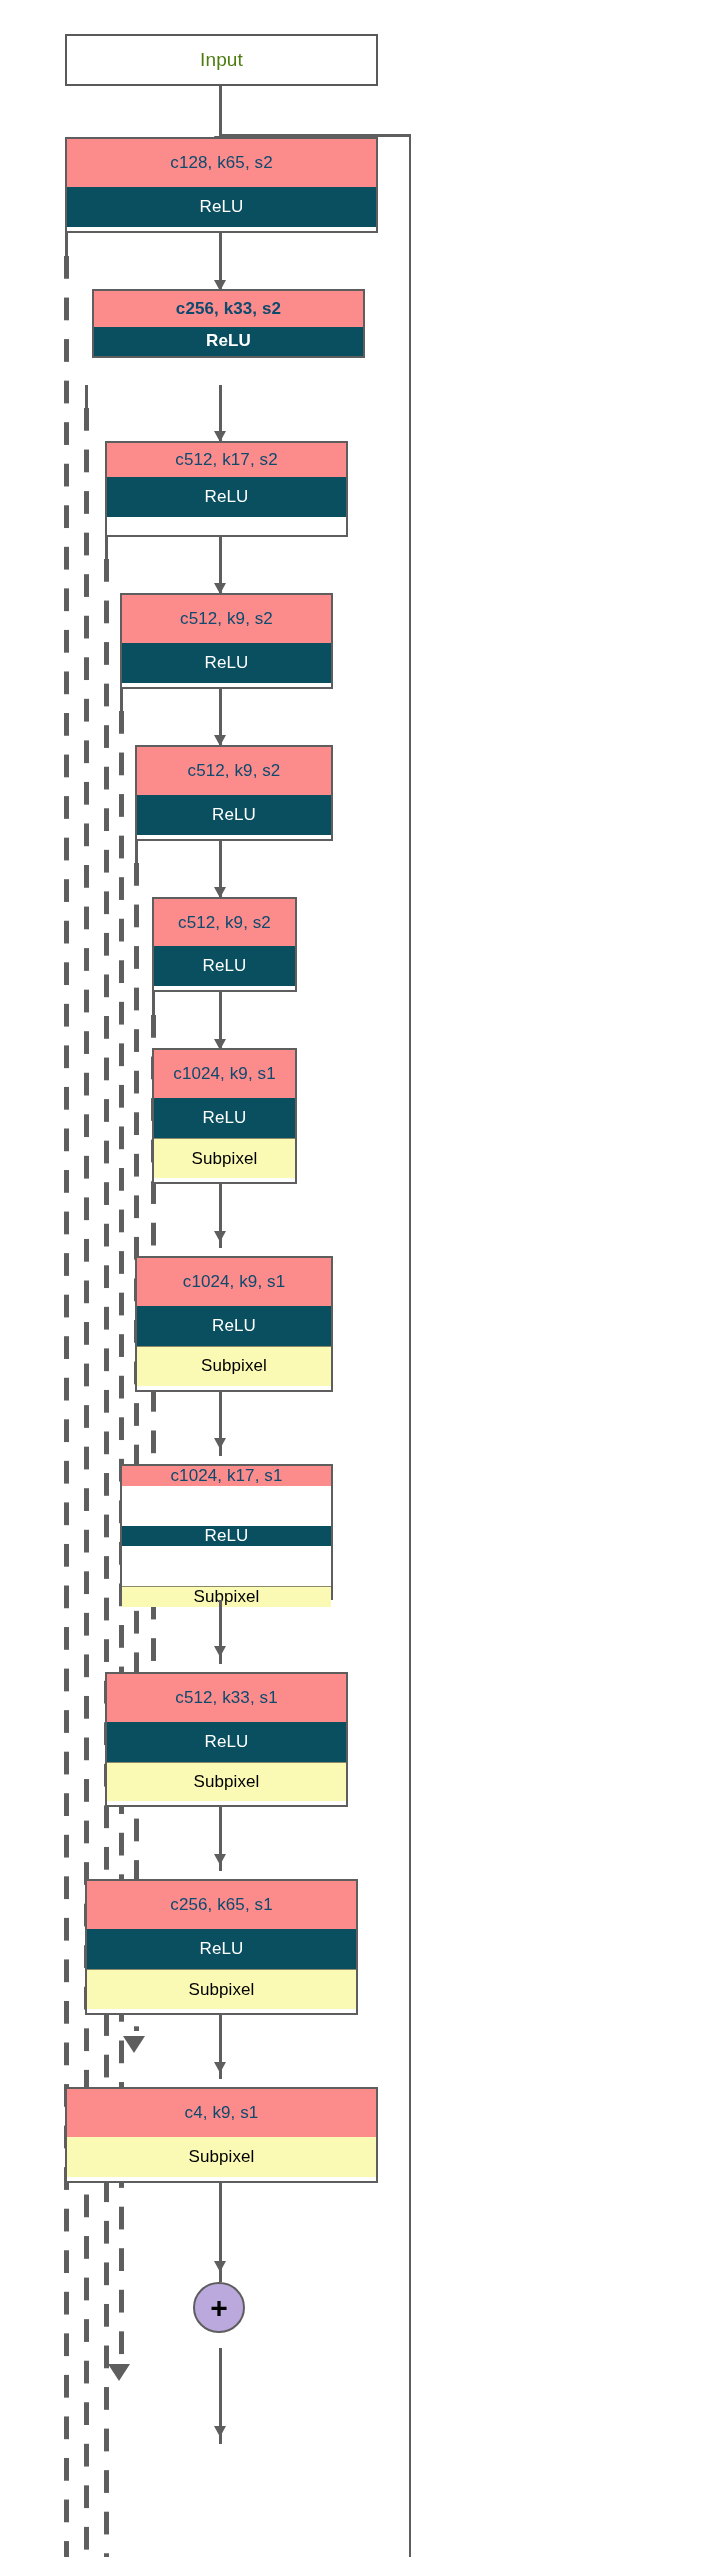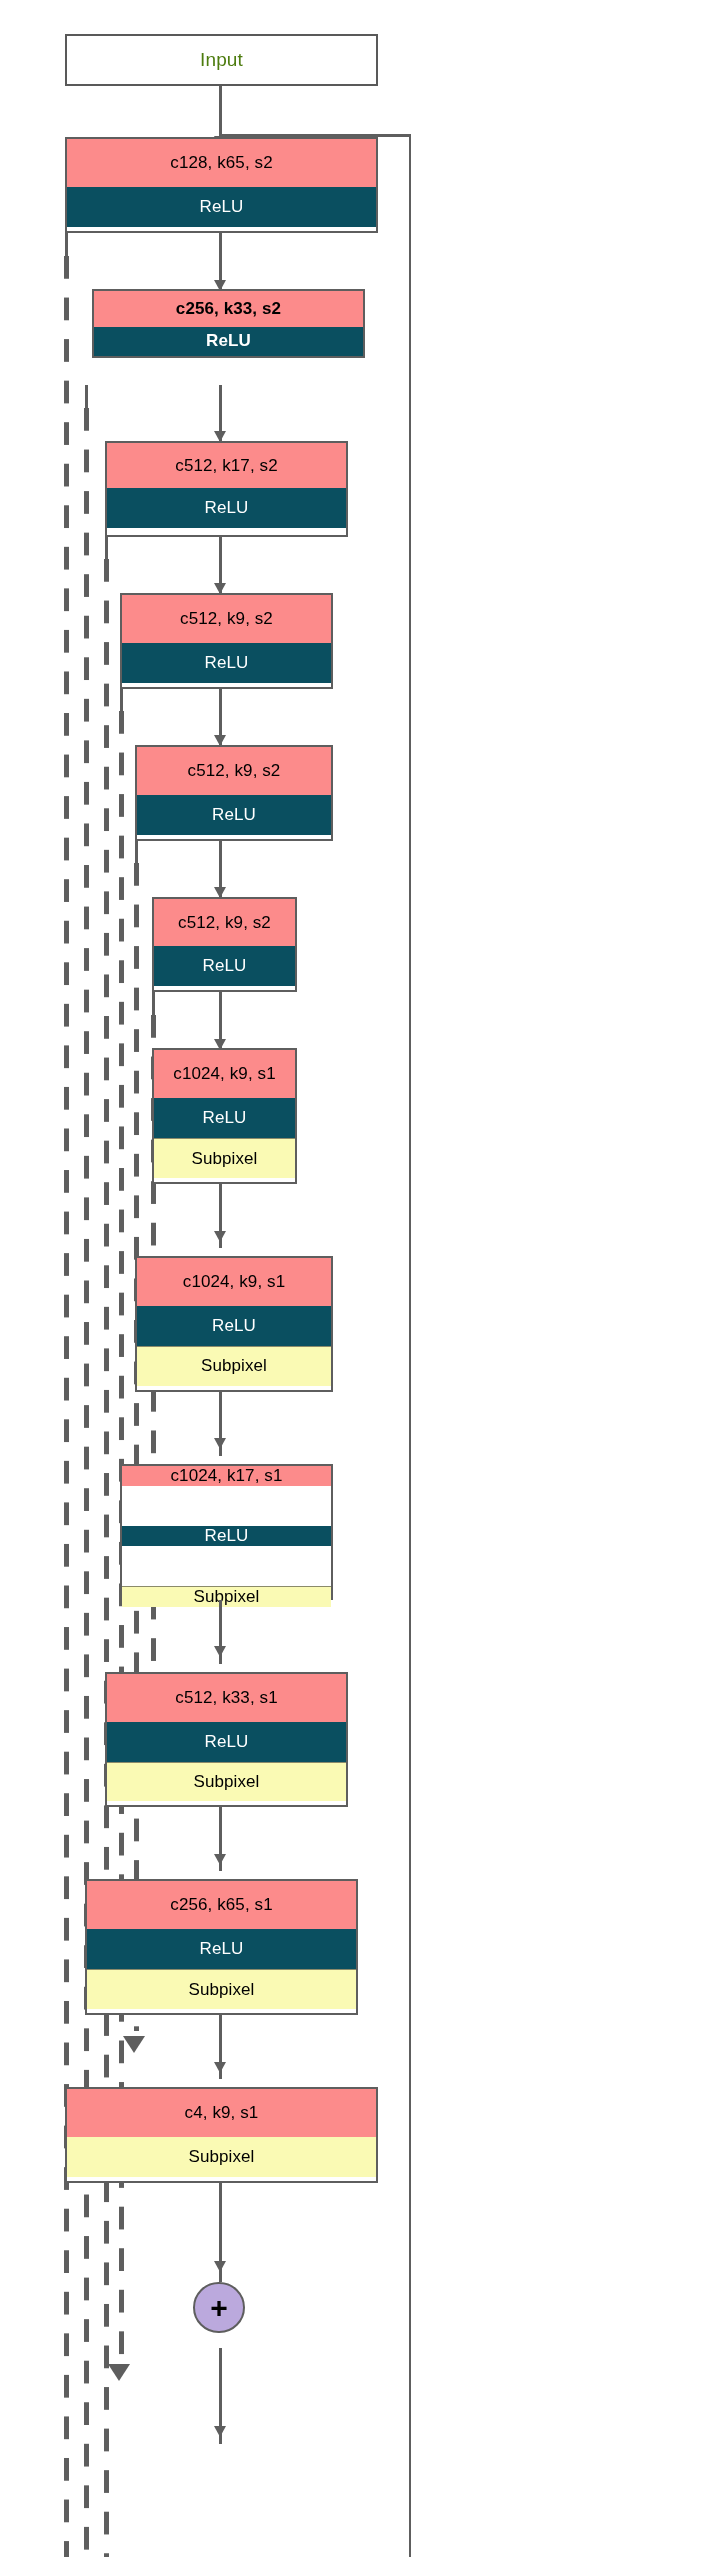--- a/index.html
+++ b/index.html
@@ -39,21 +39,21 @@
   }
   .row{
     box-sizing:border-box;
     display:flex;
     align-items:center;
     justify-content:center;
     font-size:17px;
     white-space:nowrap;
     letter-spacing:.1px;
   }
-  .row.conv{ background:#FC8B8B; color:#000000; }
+  .row.conv{ background:#FC8B8B; color:#0c4a6e; }
   .row.relu{ background:#0A4F60; color:#ffffff; }
   .row.subpixel{ background:#FAFAB4; color:#000000; }
   .row.relu + .row.subpixel{ border-top:1px solid #8a8a6a; }
 
   
   .vline{
     position:absolute;
     background:#5e5e5e;
     width:2.5px;
   }
@@ -125,21 +125,21 @@
   <div class="stack" style="left: 92px; top: 289.261px; width: 273px; height: 69px; font-weight: bold;">
     <div class="row conv" style="height: 47.9438px; font-size: 17px;">c256, k33, s2</div>
     <div class="row relu" style="height: 39.9531px; font-size: 17px;">ReLU</div>
   </div>
   <div class="vline" style="left: 219px; top: 385.148px; height: 63.925px;"></div>
   <div class="arrow-down" style="left: 213.5px; top: 431.494px; height: 0px;"></div>
   <div class="vline" style="left: 85px; top: 385.148px; height: 25.57px;"></div>
   <div class="dashline" style="left: 83.5px; top: 407.522px; height: 2612.93px; background-size: 100% 41.5513px; background-image: linear-gradient(rgb(94, 94, 94) 0px, rgb(94, 94, 94) 22.3738px, rgba(0, 0, 0, 0) 22.3738px, rgba(0, 0, 0, 0) 41.5513px);"></div>
 
   <div class="stack" style="left: 105px; top: 441.082px; width: 243px; height: 95.8875px;">
-    <div class="row conv" style="height: 45px; font-size: 17px;">c512, k17, s2</div>
+    <div class="row conv" style="height: 34px; font-size: 17px;">c512, k17, s2</div>
     <div class="row relu" style="height: 39.9531px; font-size: 17px;">ReLU</div>
   </div>
   <div class="vline" style="left: 219px; top: 536.97px; height: 63.925px;"></div>
   <div class="arrow-down" style="left: 213.5px; top: 583.316px; height: 0px;"></div>
   <div class="vline" style="left: 105px; top: 536.97px; height: 25.57px;"></div>
   <div class="dashline" style="left: 103.5px; top: 559.344px; height: 2128.7px; background-size: 100% 41.5513px; background-image: linear-gradient(rgb(94, 94, 94) 0px, rgb(94, 94, 94) 22.3738px, rgba(0, 0, 0, 0) 22.3738px, rgba(0, 0, 0, 0) 41.5513px);"></div>
 
   <div class="stack" style="left: 120px; top: 592.904px; width: 213px; height: 95.8875px;">
     <div class="row conv" style="height: 47.9438px; font-size: 17px;">c512, k9, s2</div>
     <div class="row relu" style="height: 39.9531px; font-size: 17px;">ReLU</div>

